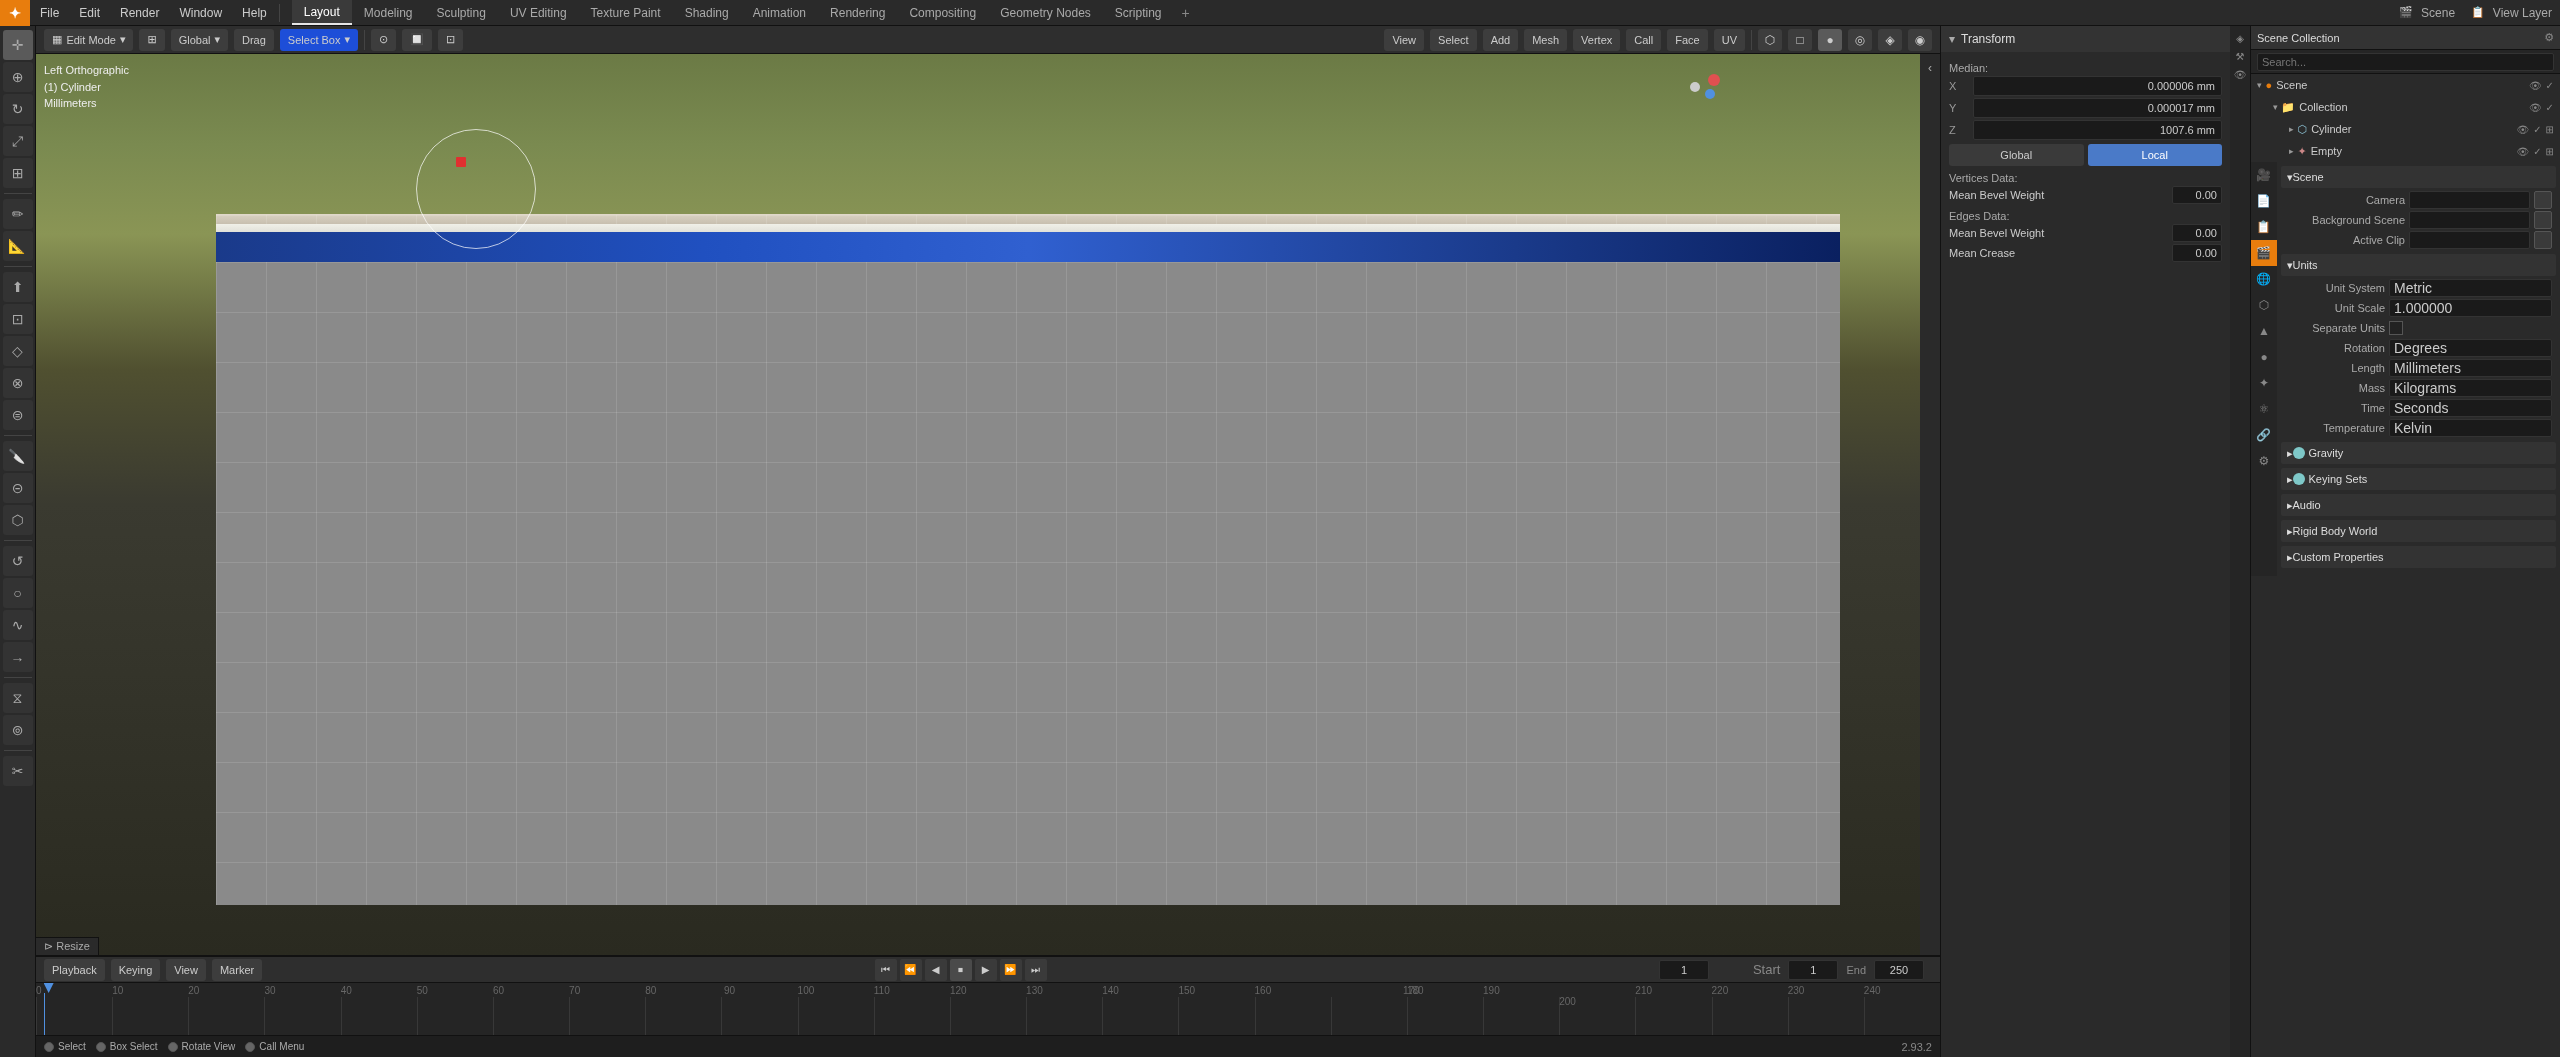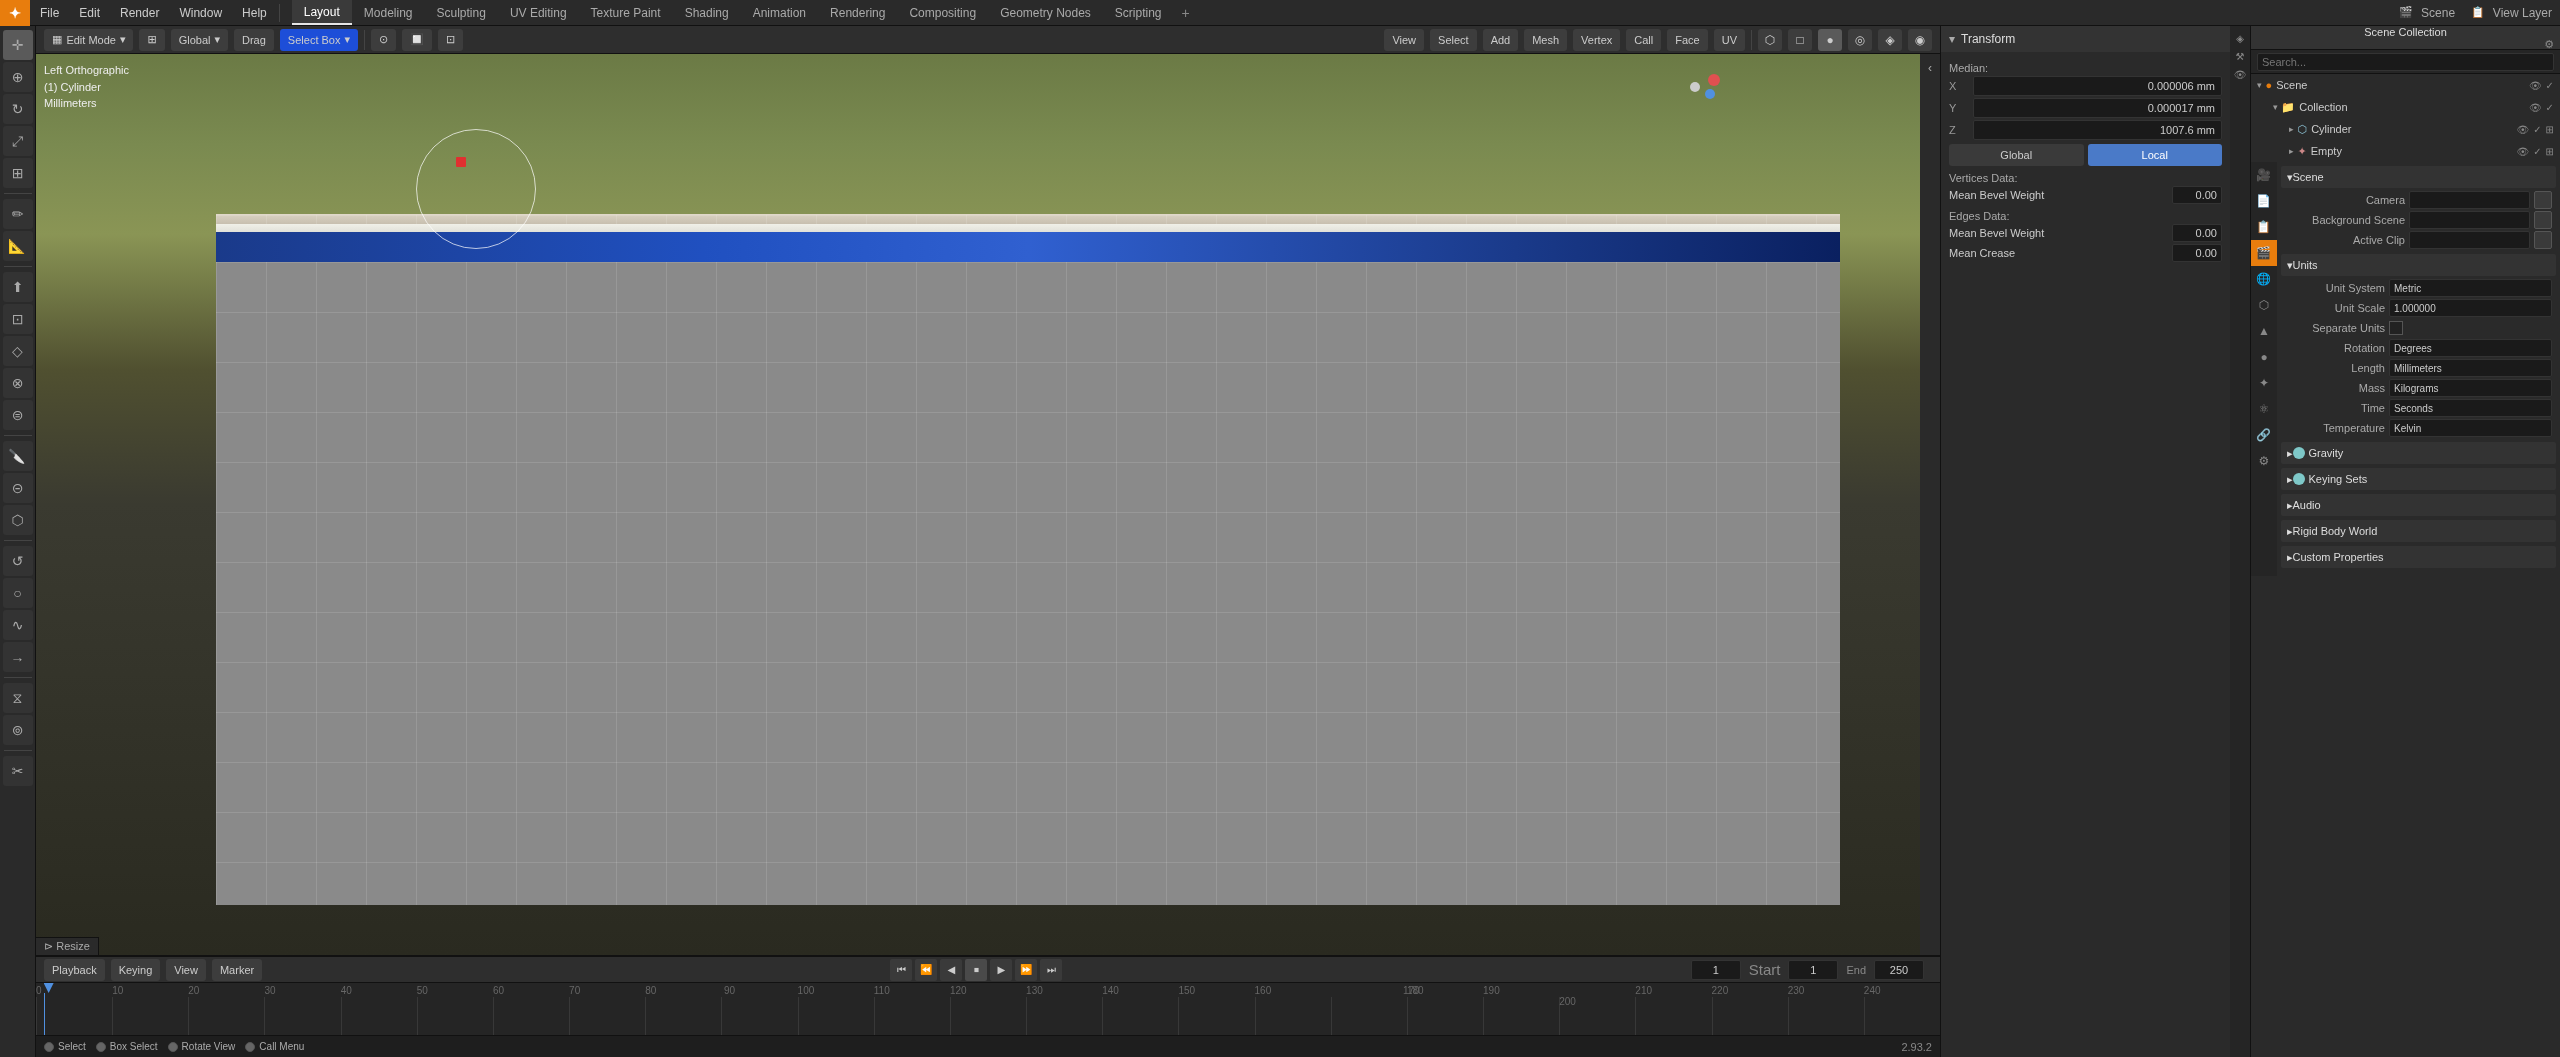--- a/index.html
+++ b/index.html
@@ -477,21 +477,20 @@
 
     .outliner-header {
       height: 24px;
       background: #333;
       display: flex;
       align-items: center;
       padding: 0 6px;
       font-size: 11px;
       color: #ddd;
       border-bottom: 1px solid #111;
-      flex-direction: column;
     }
 
     .outliner-search {
       height: 24px;
       background: #252525;
       display: flex;
       align-items: center;
       padding: 0 6px;
       border-bottom: 1px solid #111;
     }
@@ -593,21 +592,21 @@
 
     .props-field {
       flex: 1;
       height: 18px;
       background: #1a1a1a;
       border: 1px solid #333;
       border-radius: 2px;
       display: flex;
       align-items: center;
       padding: 0 4px;
-      font-size: 10px;
+      font-size: 14px;
       color: #ccc;
       text-align: center;
     }
 
     .props-color-btn {
       width: 18px;
       height: 18px;
       background: #3a3a3a;
       border-radius: 2px;
       border: 1px solid #555;
@@ -924,21 +923,21 @@
           <div class="tl-btn">⏪</div>
           <div class="tl-btn">◀</div>
           <div class="tl-btn" style="background:#4a4a4a;">⏹</div>
           <div class="tl-btn">▶</div>
           <div class="tl-btn">⏩</div>
           <div class="tl-btn">⏭</div>
         </div>
 
         <div id="frame-info">
           <div class="frame-field">1</div>
-          <span style="font-size:15px;color:#888;">Start</span>
+          <span style="font-size:13px;color:#888;margin-left:36px;">Start</span>
           <div class="frame-field">1</div>
           <span style="font-size:11px;color:#888;">End</span>
           <div class="frame-field">250</div>
         </div>
       </div>
 
       <div id="tl-ruler">
 
       <div class="tl-line" style="left: 0px;"></div>
           <div class="tl-number" style="left: 0px;">0</div>

